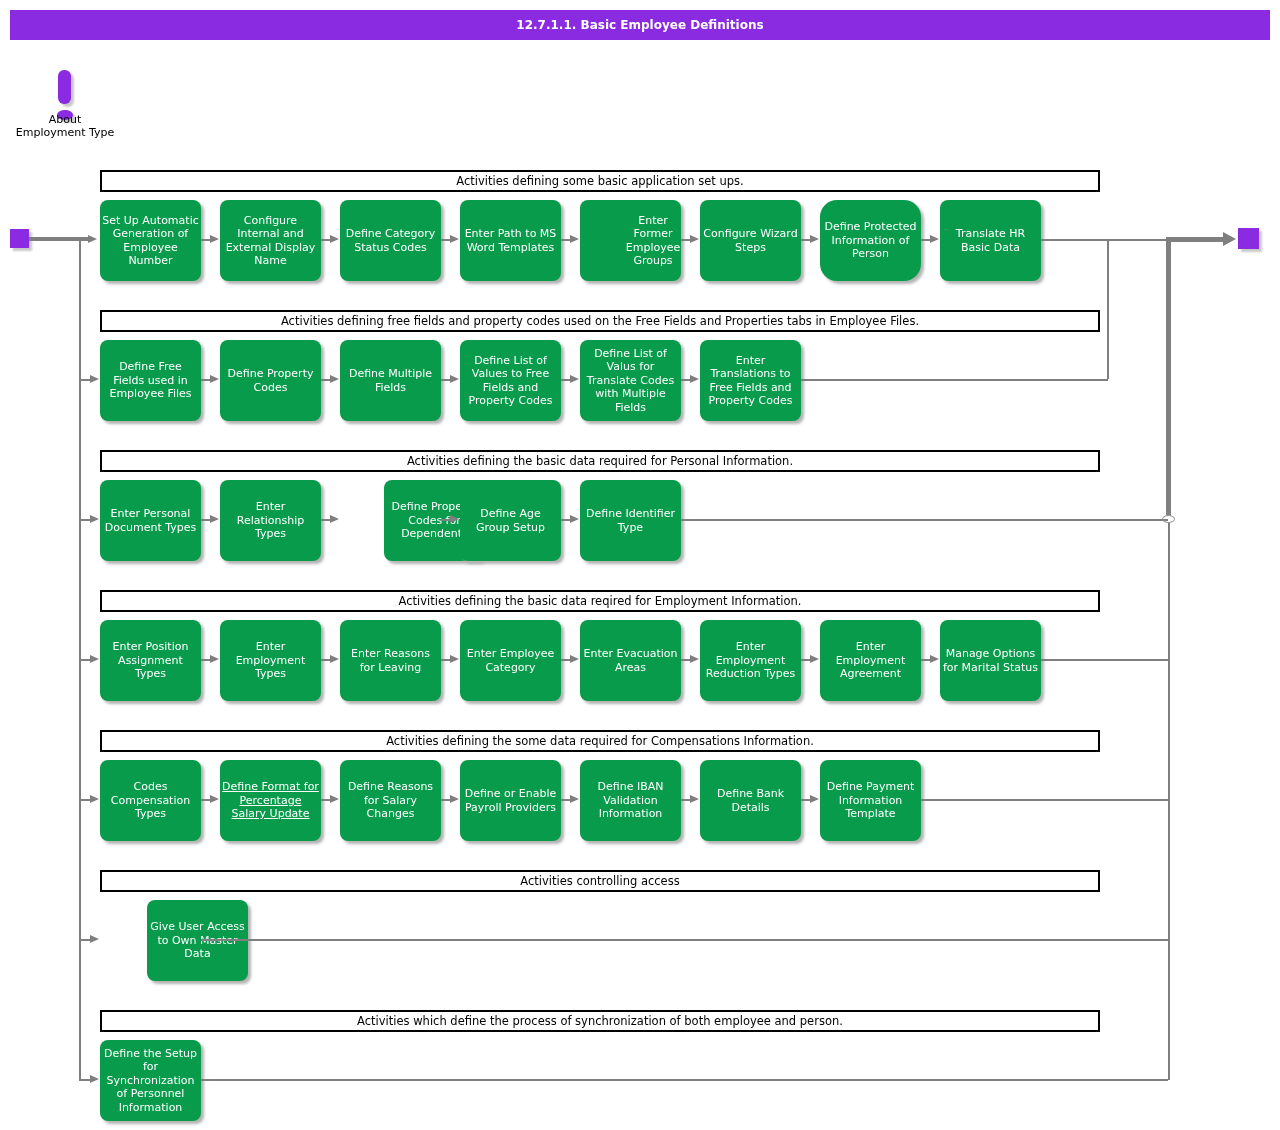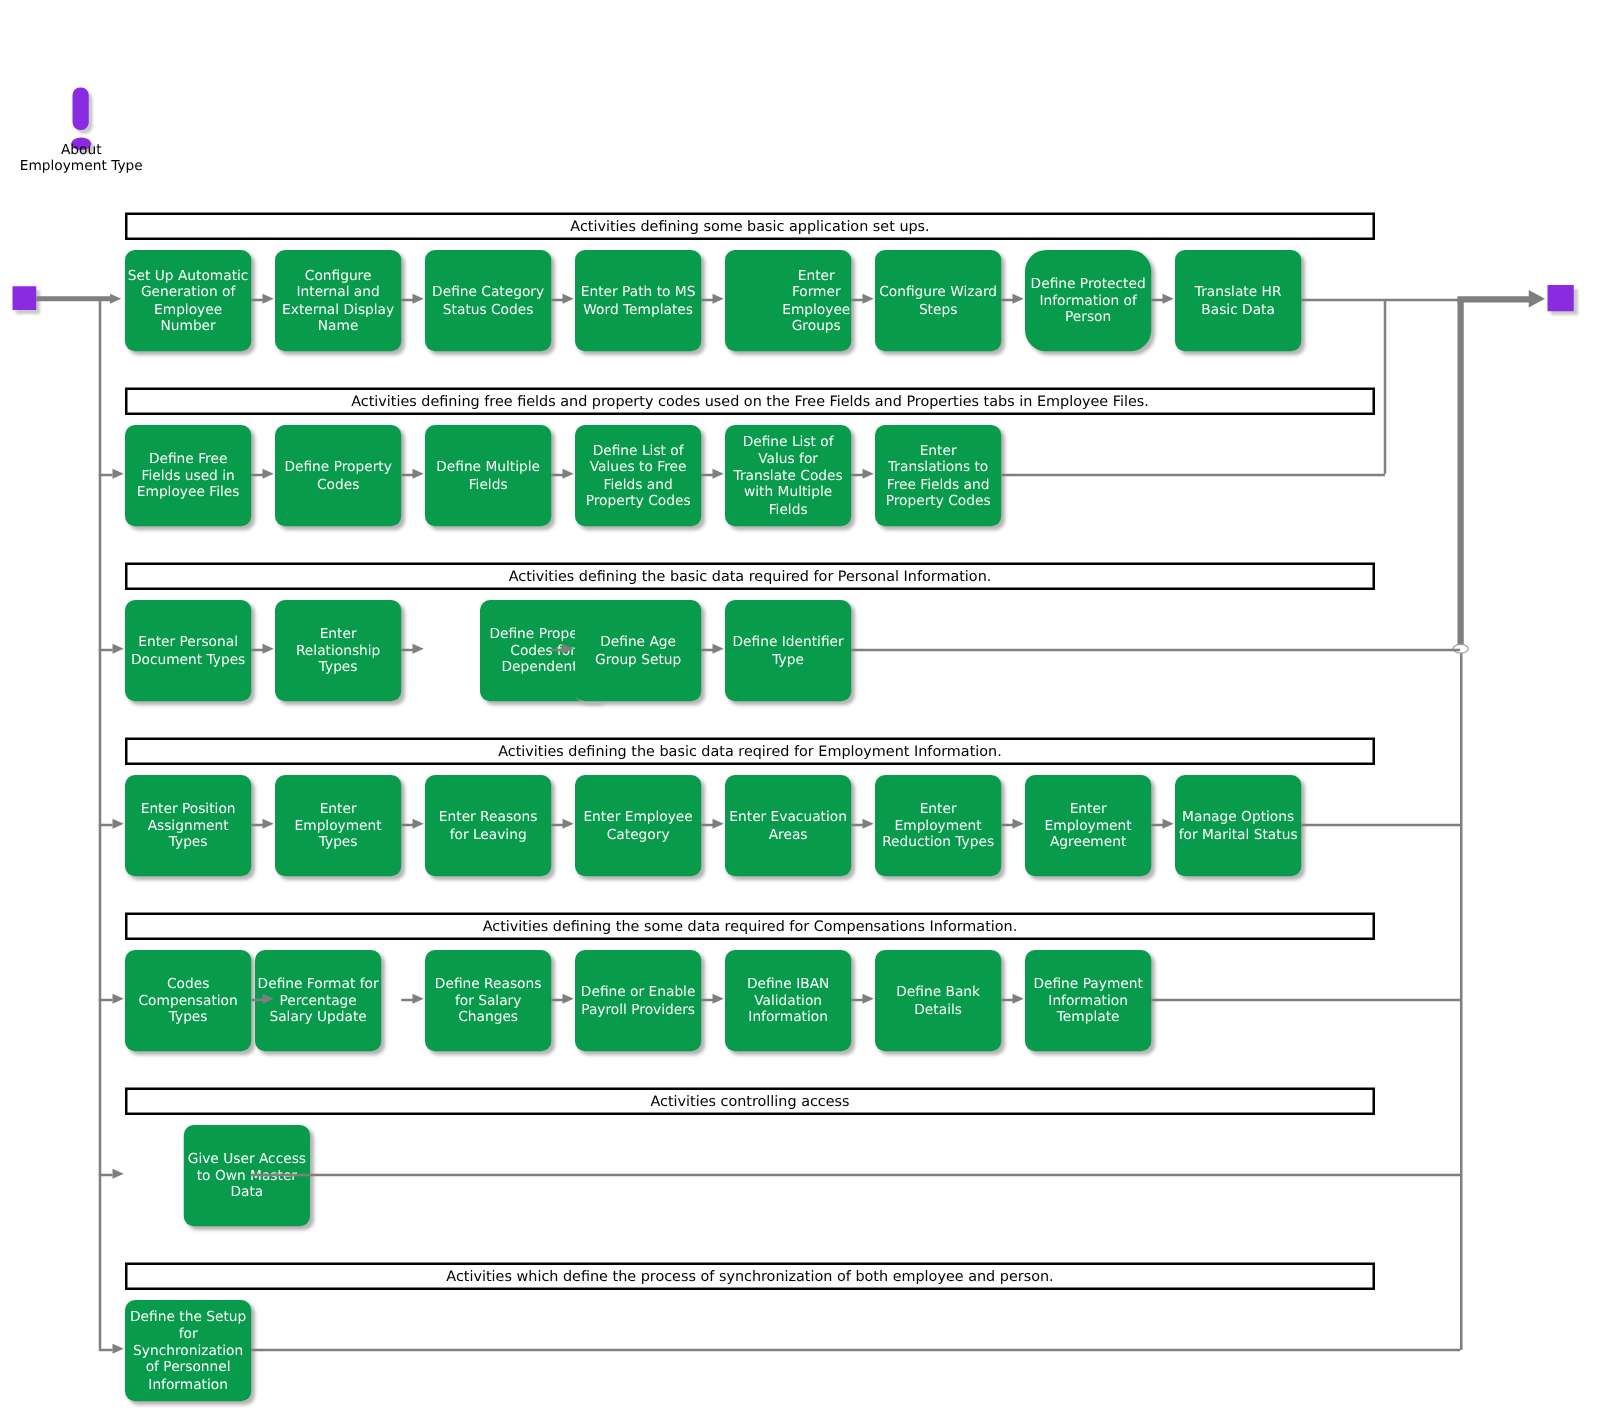--- a/index.html
+++ b/index.html
@@ -53,20 +53,21 @@
   }
   .junction{
     position:absolute;left:1162px;top:515px;width:13px;height:8px;border-radius:50%;
     border:1.5px solid #9a9a9a;background:#ffffff;box-sizing:border-box;
   }
 </style>
 </head>
 <body>
 
 <div id="canvas">
+  <div class="titlebar">12.7.1.1. Basic Employee Definitions</div>
 
   <div>
     <div class="note-bar"></div>
     <div class="note-dot"></div>
     <div class="note-label">About Employment Type</div>
   </div>
 
   <div class="endpoint" style="left:10px;top:229px;width:19px;height:19px;"></div>
   <div class="endpoint" style="left:1238px;top:228px;"></div>
 
@@ -171,21 +172,21 @@
       <div class="hline" style="left: 801px; top: 659px; width: 12px;"></div>
       <div class="arr" style="left: 810px; top: 655px;"></div>
       <div class="abox" style="left: 940px; top: 620px;">Manage Options for Marital Status</div>
       <div class="hline" style="left: 921px; top: 659px; width: 12px;"></div>
       <div class="arr" style="left: 930px; top: 655px;"></div>
       <div class="hline" style="left: 79px; top: 659px; width: 11px;"></div>
       <div class="arr" style="left: 90px; top: 655px;"></div>
       <div class="hline" style="left: 1041px; top: 659px; width: 127px;"></div>
       <div class="banner" style="top: 730px;">Activities defining the some data required for Compensations Information.</div>
       <div class="abox" style="left: 100px; top: 760px;">Codes Compensation Types</div>
-      <div class="abox" style="left: 204px; top: 760px;">Define Format for Percentage Salary Update</div>
+      <div class="abox" style="left: 220px; top: 760px; text-decoration: underline;">Define Format for Percentage Salary Update</div>
       <div class="hline" style="left: 201px; top: 799px; width: 12px;"></div>
       <div class="arr" style="left: 210px; top: 795px;"></div>
       <div class="abox" style="left: 340px; top: 760px;">Define Reasons for Salary Changes</div>
       <div class="hline" style="left: 321px; top: 799px; width: 12px;"></div>
       <div class="arr" style="left: 330px; top: 795px;"></div>
       <div class="abox" style="left: 460px; top: 760px;">Define or Enable Payroll Providers</div>
       <div class="hline" style="left: 441px; top: 799px; width: 12px;"></div>
       <div class="arr" style="left: 450px; top: 795px;"></div>
       <div class="abox" style="left: 580px; top: 760px;">Define IBAN Validation Information</div>
       <div class="hline" style="left: 561px; top: 799px; width: 12px;"></div>

